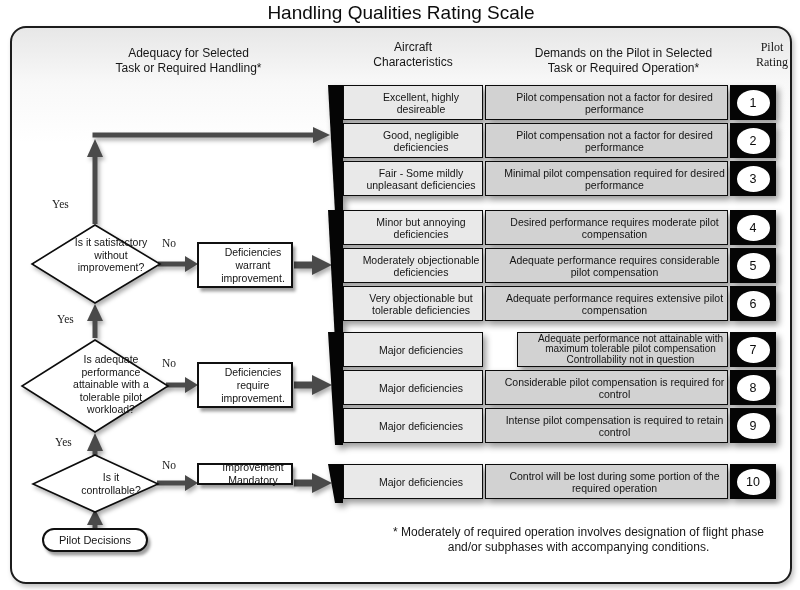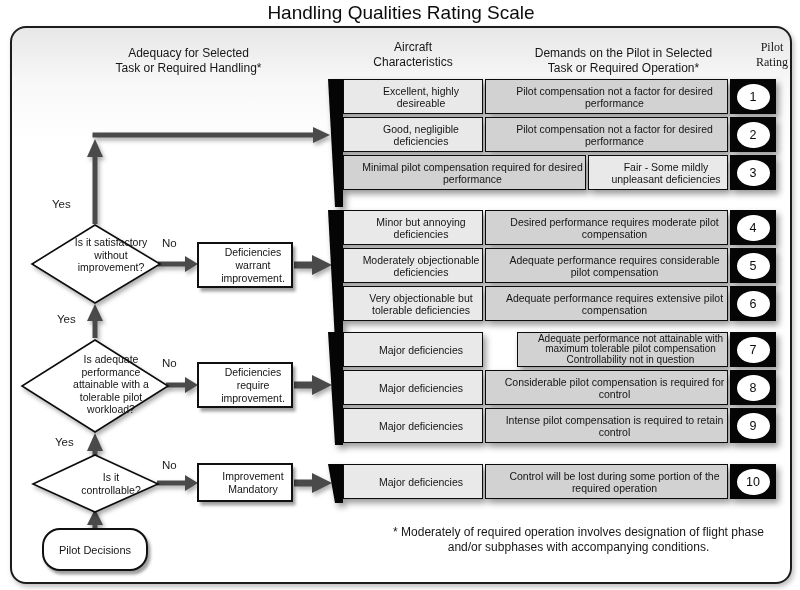--- a/index.html
+++ b/index.html
@@ -27,21 +27,21 @@
   .head-adequacy { left:60px;  top:46px; width:225px; }
   .head-aircraft { left:337px; top:40px; width:120px; }
   .head-demands  { left:480px; top:46px; width:255px; }
   .head-rating   { left:716px; top:40px; width:80px;font-family:Liberation Serif, serif;  }
 
   
   .group {
     position:absolute; left:328px; width:448px;
     filter:drop-shadow(3px 4px 3px rgba(0,0,0,0.40));
   }
-  .g1 { top:79px;  height:128px; }
+  .g1 { top:85px;  height:128px; }
   .g2 { top:210px; height:132px; }
   .g3 { top:332px; height:113px; }
   .g4 { top:464px; height:39px;  }
   .bar {
     position:absolute; left:0; top:0; bottom:0; width:15px; background:#050505;
     clip-path:polygon(0 0, 15px 0, 15px 100%, 7px 100%);
   }
   .rows { position:absolute; left:15px; right:0; top:0; display:flex; flex-direction:column; gap:3px; }
   .row  { display:flex; gap:2px; height:35px; }
   .cell {
@@ -77,31 +77,31 @@
 
   .flow-box {
     position:absolute; left:197px; width:96px; box-sizing:border-box;
     background:#ffffff; border:2px solid #101010;
     display:flex; align-items:center; justify-content:center; text-align:center;
     font-size:10.5px; line-height:13px; color:#141414;
     box-shadow:2.5px 3.5px 3px rgba(0,0,0,0.38);
   }
   .fb1 { top:242px; height:46px; }
   .fb2 { top:362px; height:46px; }
-  .fb3 { top:463px; height:39px; }
+  .fb3 { top:463px; height:22px; }
 
   .pill {
-    position:absolute; left:42px; top:528px; width:106px; height:43px; box-sizing:border-box;
+    position:absolute; left:42px; top:528px; width:106px; height:24px; box-sizing:border-box;
     background:#ffffff; border:2px solid #101010; border-radius:18px;
     display:flex; align-items:center; justify-content:center;
     font-size:11px; color:#141414;
     box-shadow:2.5px 3.5px 3px rgba(0,0,0,0.38);
   }
 
-  .yn { position:absolute; font-size:11.5px; color:#1a1a1a; }
+  .yn { position:absolute; font-size:11.5px; color:#1a1a1a;font-family:Liberation Serif, serif; }
   .yes1 { left:52px;  top:198px; }
   .no1  { left:162px; top:237px; }
   .yes2 { left:57px;  top:313px; }
   .no2  { left:162px; top:357px; }
   .yes3 { left:55px;  top:436px; }
   .no3  { left:162px; top:459px; }
 
   .footnote {
     position:absolute; left:335px; top:525px; width:455px;
     text-align:center; font-size:12px; line-height:15px; color:#161616;
@@ -184,22 +184,22 @@
         </div>
     </div>
     <div class="row">
       <div class="cell cell-char pre">Good, negligible deficiencies</div>
       <div class="cell cell-demand pre">Pilot compensation not a factor for desired performance</div>
       <div class="cell-rating">
           <div class="rating-circle">2</div>
         </div>
     </div>
     <div class="row">
+      <div class="cell cell-char pre">Fair - Some mildly unpleasant deficiencies</div>
       <div class="cell cell-demand pre">Minimal pilot compensation required for desired performance</div>
-      <div class="cell cell-char pre">Fair - Some mildly unpleasant deficiencies</div>
       <div class="cell-rating">
           <div class="rating-circle">3</div>
         </div>
     </div>
   </div>
 </div>
 
 <div class="group g2">
   <div class="bar"></div>
   <div class="rows">

